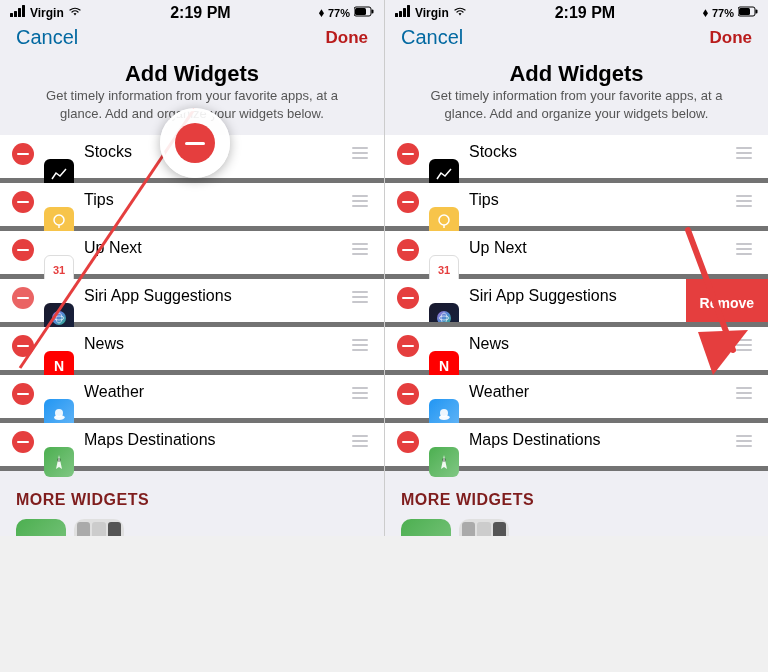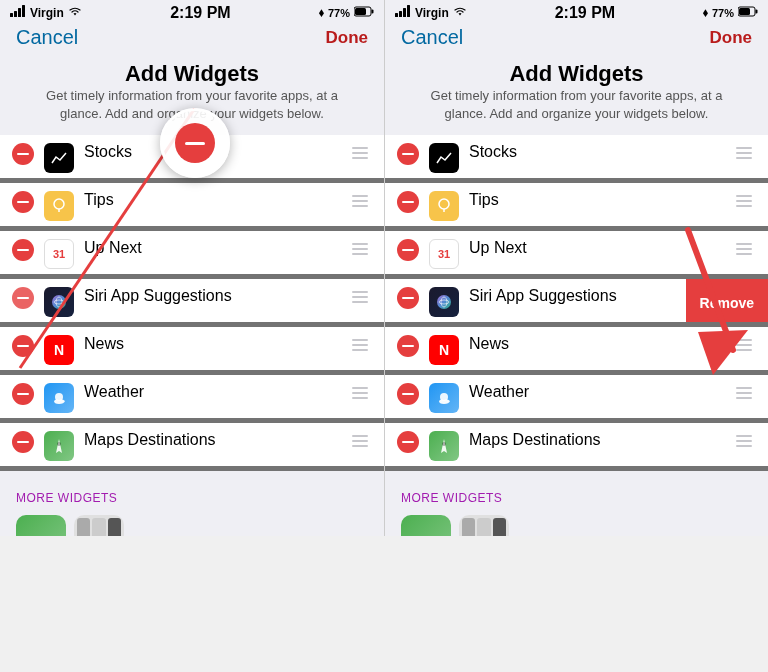--- a/index.html
+++ b/index.html
@@ -100,21 +100,21 @@
       content: '';
       width: 12px;
       height: 2px;
       background: #fff;
       border-radius: 1px;
     }
     .app-icon {
       width: 30px;
       height: 30px;
       border-radius: 6px;
-      margin: 0 10px;
+      margin: 16px 10px;
       flex-shrink: 0;
       display: flex;
       align-items: center;
       justify-content: center;
       font-size: 14px;
     }
     .app-icon.stocks { background: #000; }
     .app-icon.tips { background: #f7c44a; }
     .app-icon.upnext { background: #fff; border: 1px solid #ddd; color: #e53e3e; font-size: 11px; font-weight: 700; }
     .app-icon.siri { background: linear-gradient(135deg, #1a1a2e, #16213e); }
@@ -156,23 +156,23 @@
       position: absolute;
       right: 0;
       top: 0;
     }
 
     
     .more-section {
       padding: 20px 16px 8px;
     }
     .more-title {
-      font-size: 12px;
-      color: #a21caf;
-      font-weight: 400;
+      font-size: 16px;
+      color: #7f1d1d;
+      font-weight: 700;
       letter-spacing: 0.5px;
       text-transform: uppercase;
       margin-bottom: 10px;
     }
     .more-widgets-row {
       display: flex;
       gap: 8px;
     }
     .more-widget-thumb {
       width: 50px;

